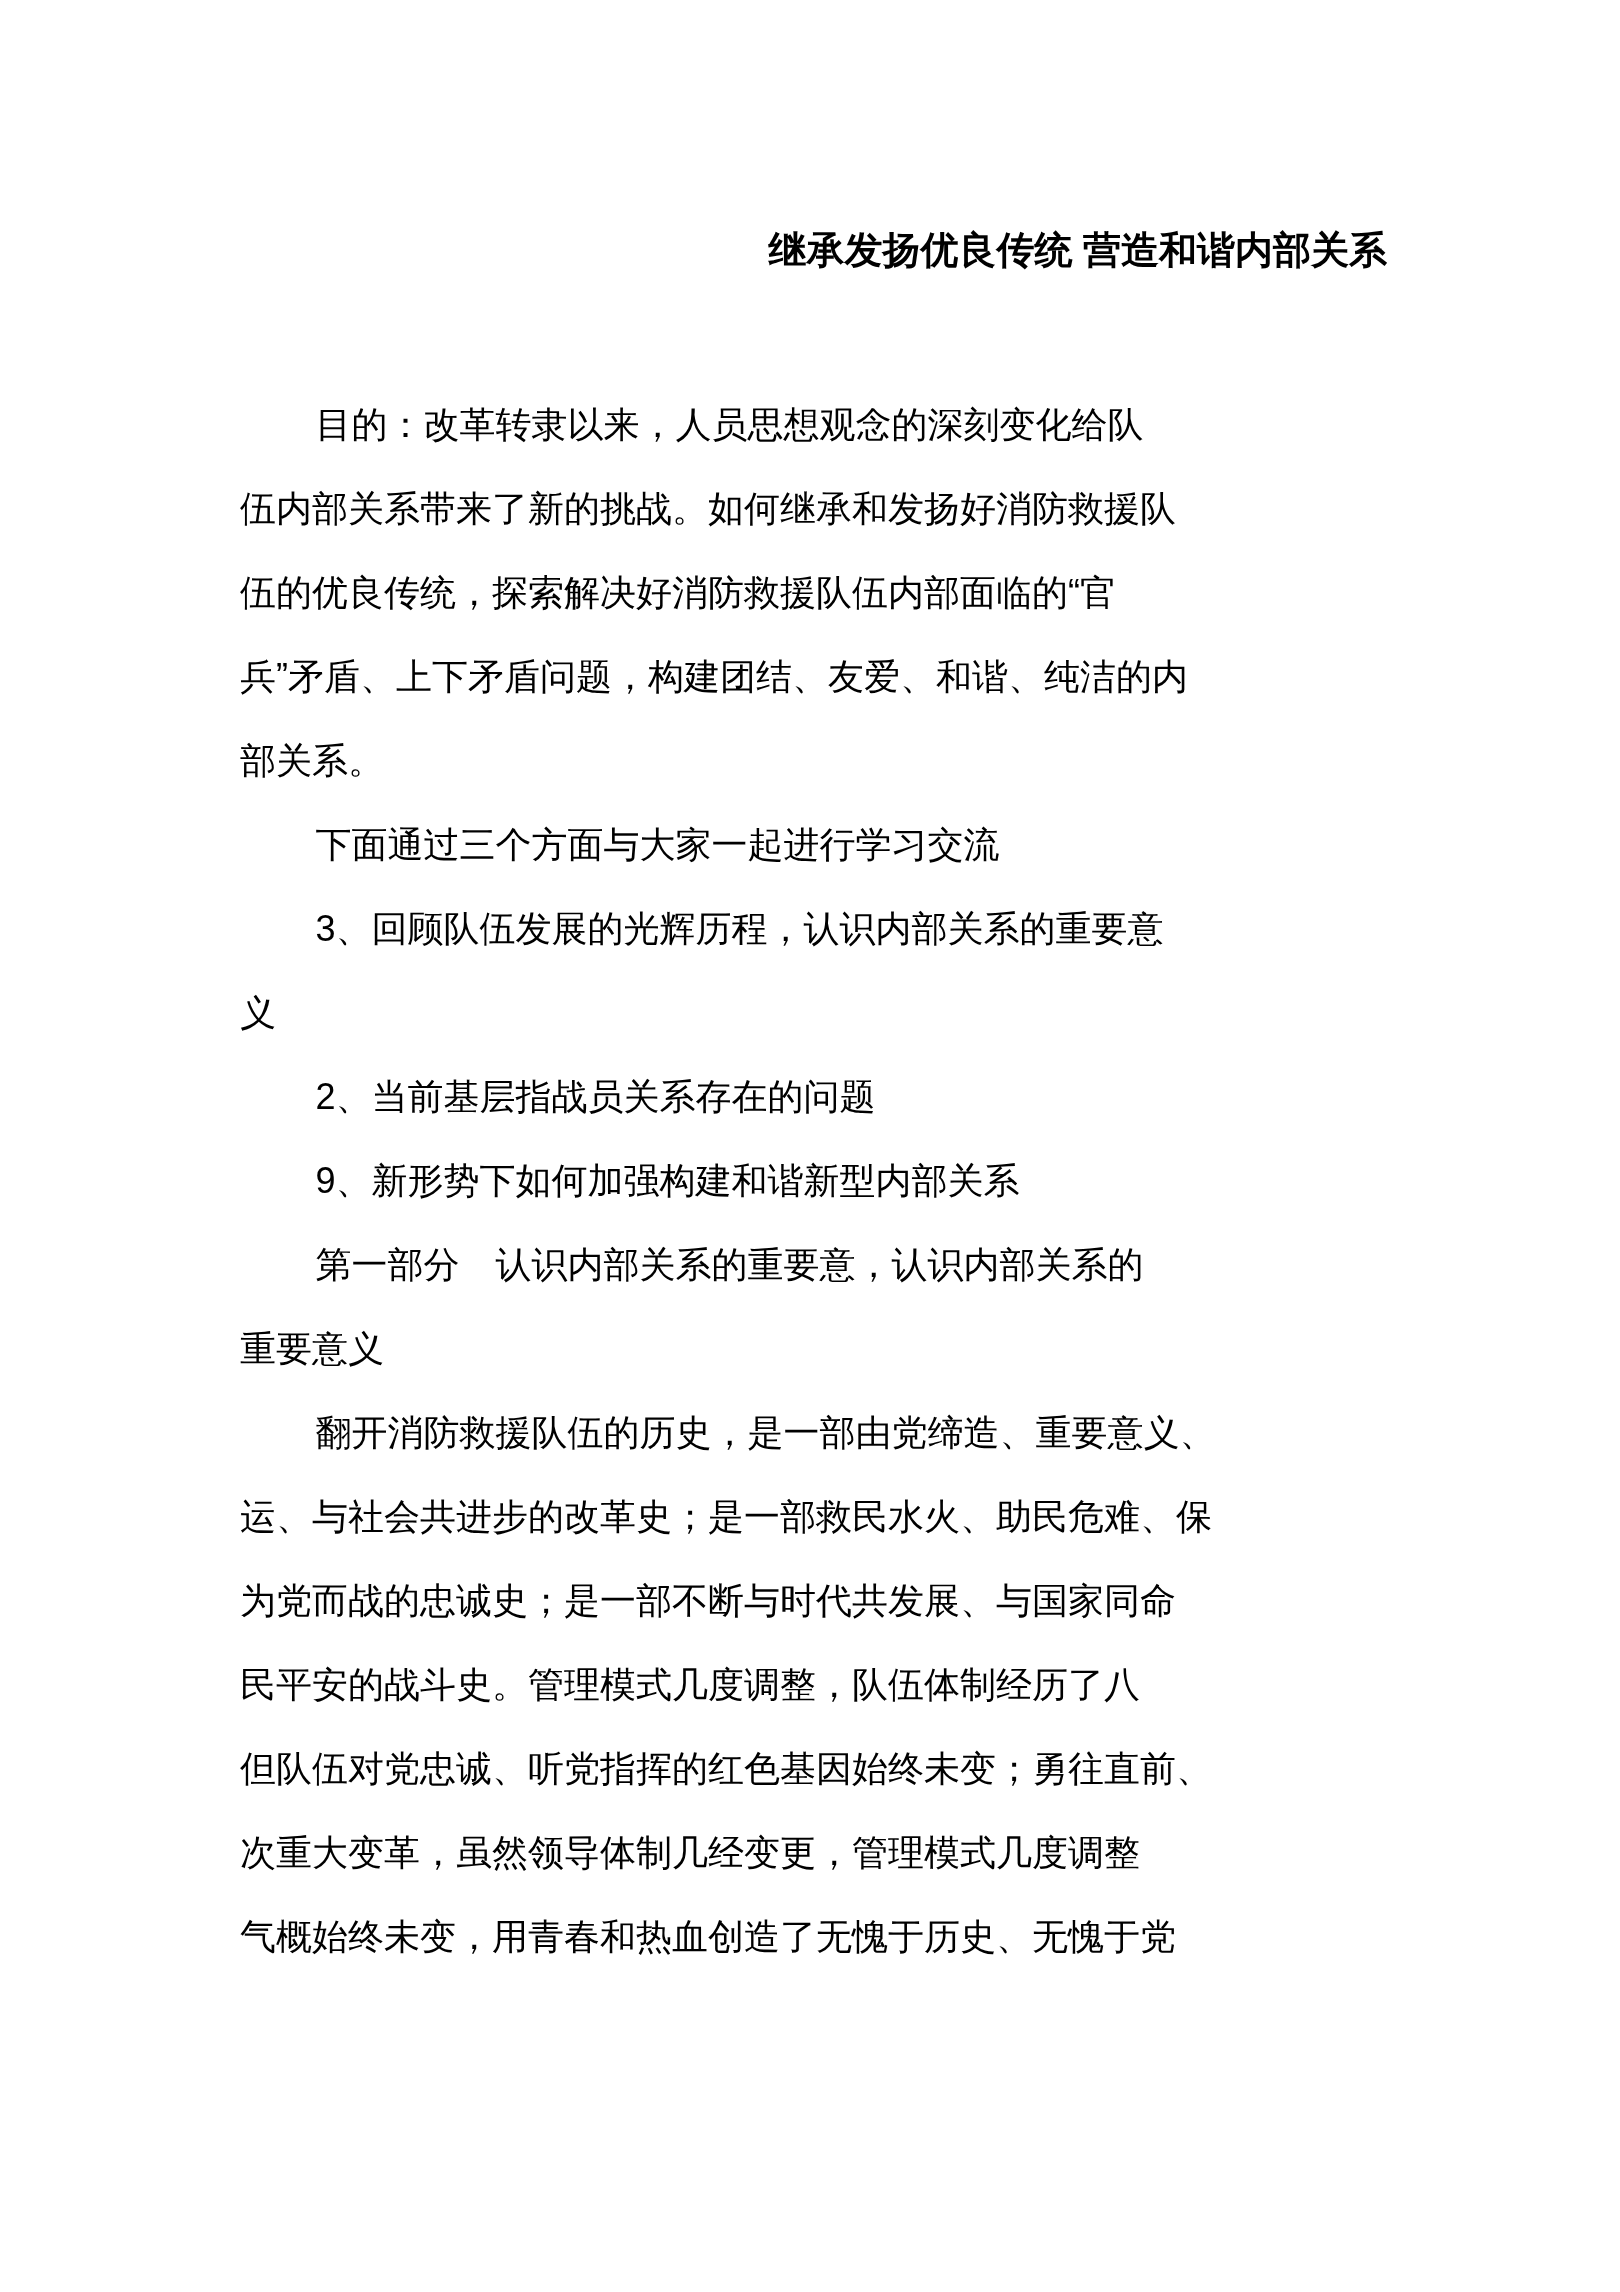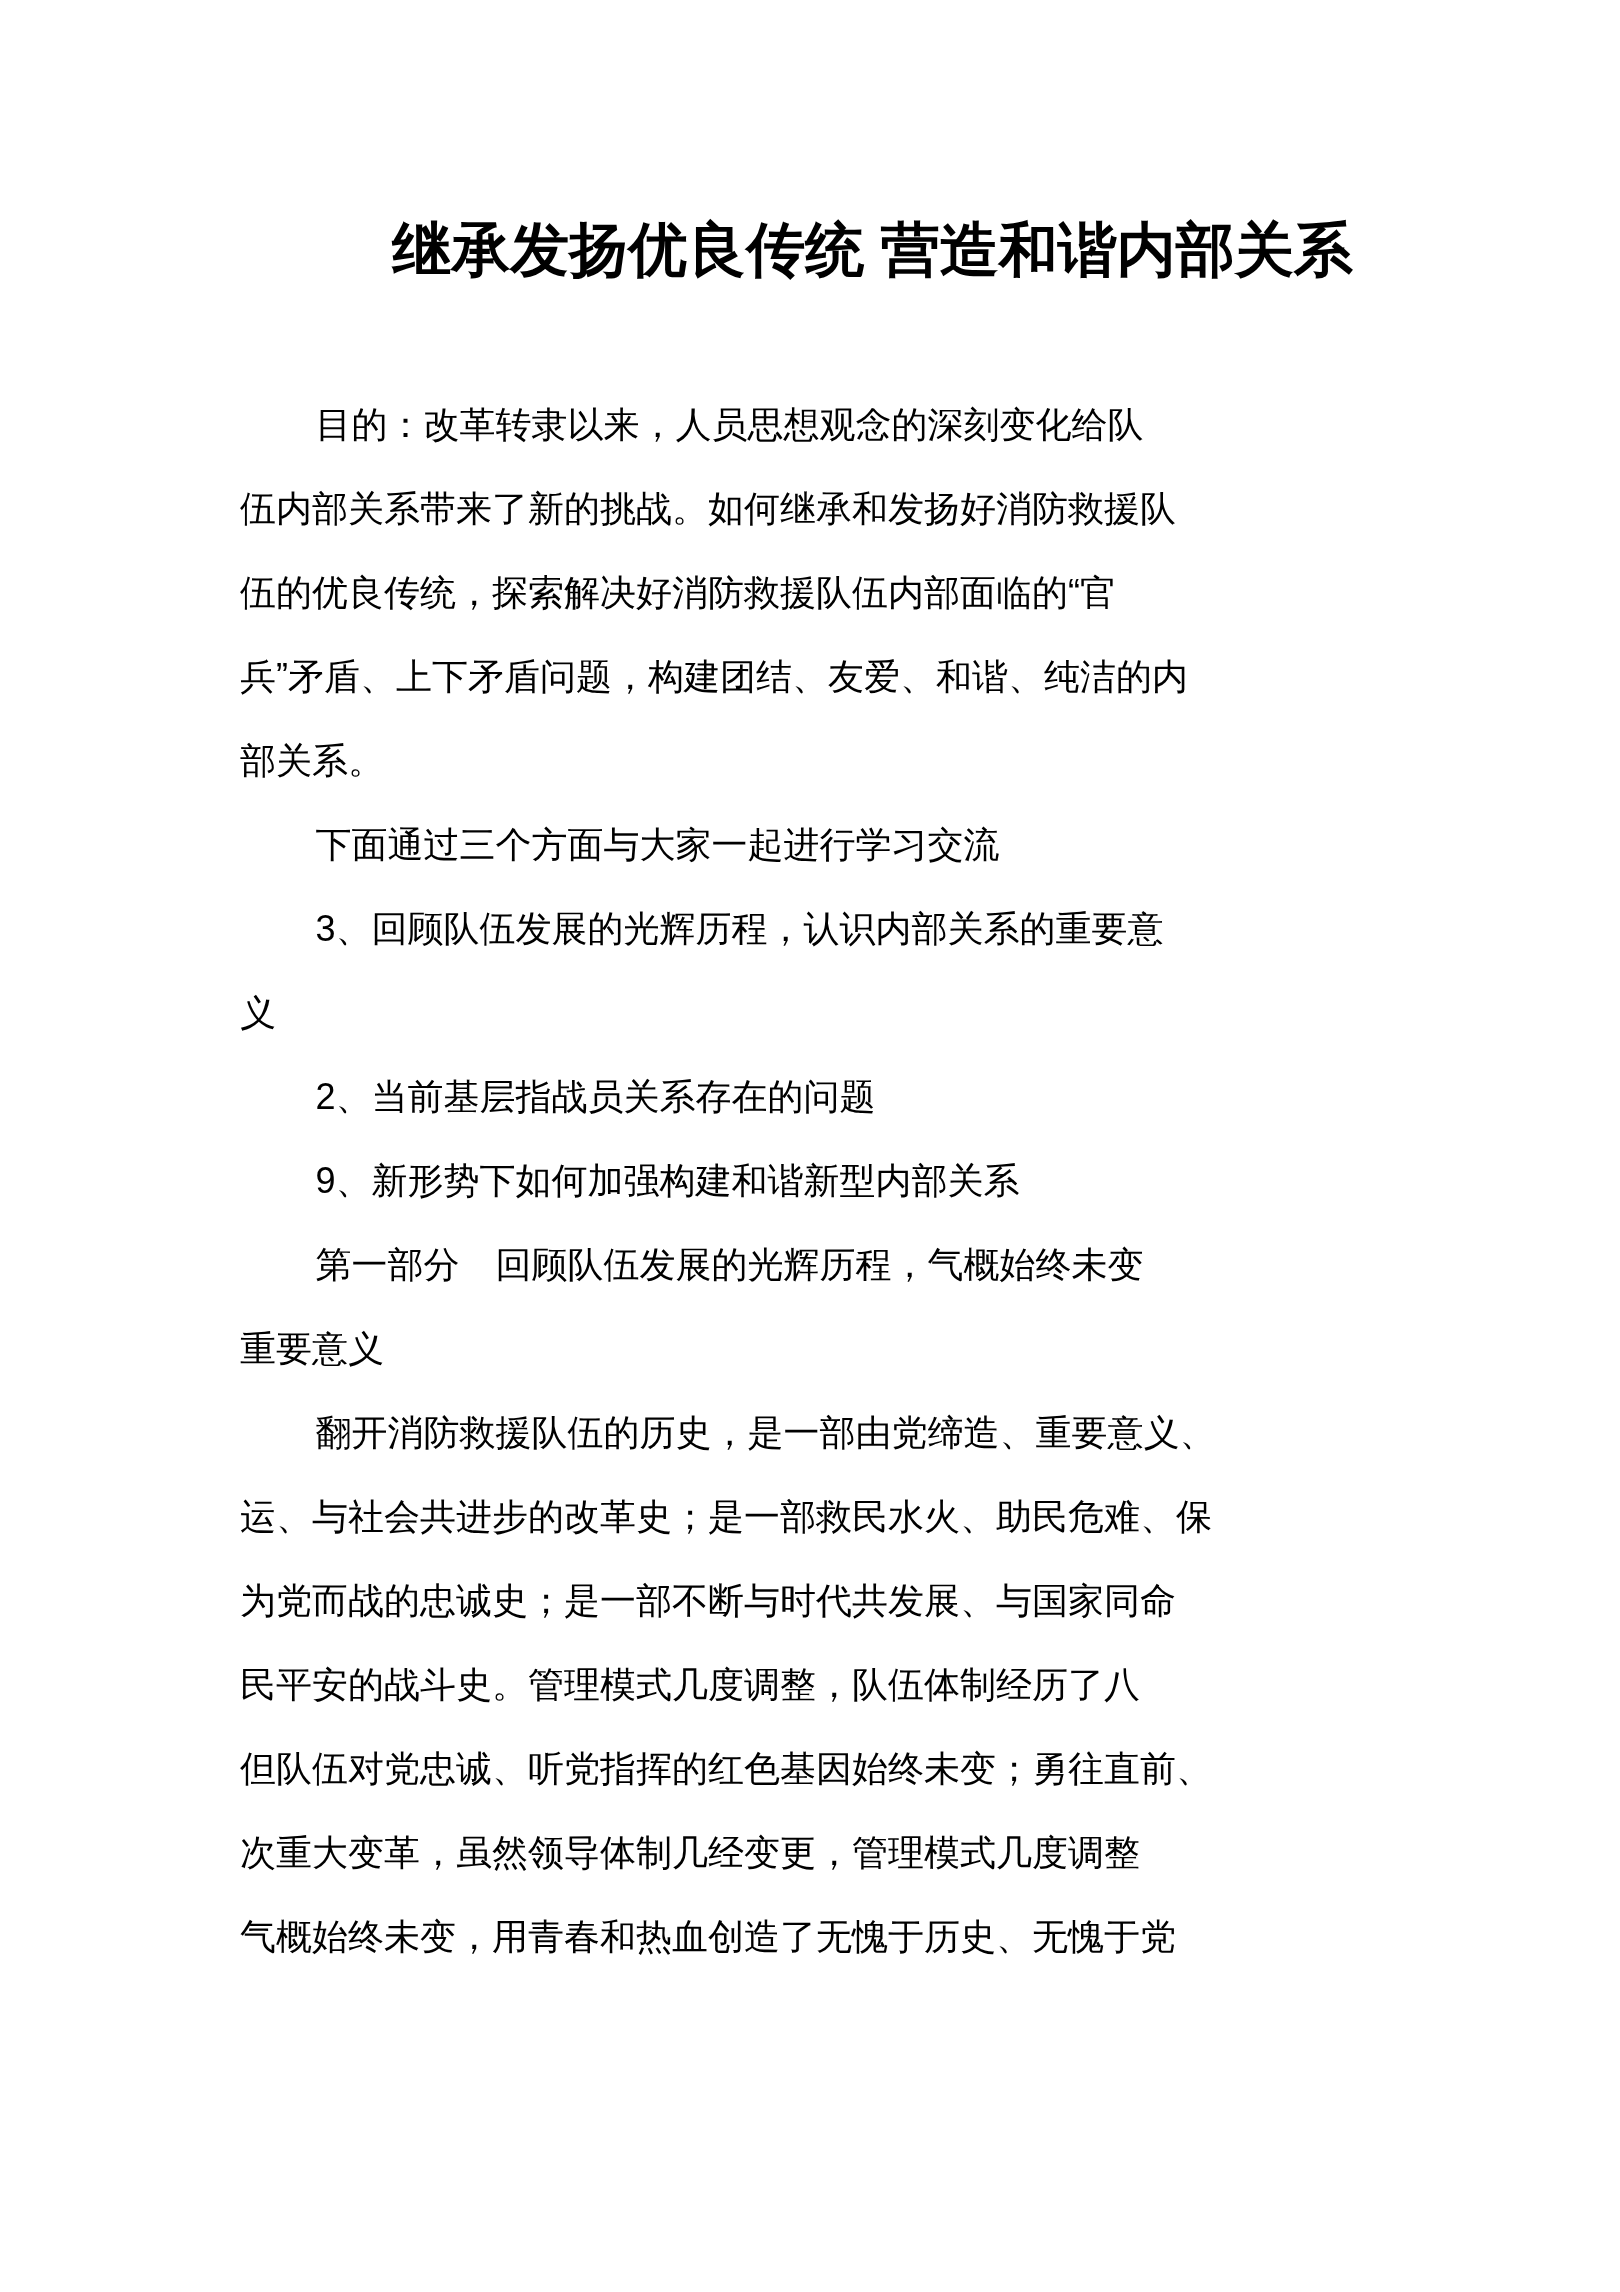--- a/index.html
+++ b/index.html
@@ -19,24 +19,24 @@
   }
   .content {
     position: absolute;
     left: 240px;
     top: 0;
     width: 1147px;
     padding-top: 206px;
     box-sizing: content-box;
   }
   .title {
-    font-size: 59px;
+    font-size: 38px;
     line-height: 88px;
     font-weight: bold;
-    text-align: center;
+    text-align: right;
     text-indent: 2em;      
     white-space: nowrap;
     margin: 0 0 89px 0;
     letter-spacing: 0;
   }
   .line {
     font-size: 36px;
     line-height: 84px;
     height: 84px;
     white-space: nowrap;
@@ -57,21 +57,21 @@
         <div class="line indent">目的：改革转隶以来，人员思想观念的深刻变化给队</div>
         <div class="line">伍内部关系带来了新的挑战。如何继承和发扬好消防救援队</div>
         <div class="line">伍的优良传统，探索解决好消防救援队伍内部面临的“官</div>
         <div class="line">兵”矛盾、上下矛盾问题，构建团结、友爱、和谐、纯洁的内</div>
         <div class="line">部关系。</div>
         <div class="line indent">下面通过三个方面与大家一起进行学习交流</div>
         <div class="line indent">3、回顾队伍发展的光辉历程，认识内部关系的重要意</div>
         <div class="line">义</div>
         <div class="line indent">2、当前基层指战员关系存在的问题</div>
         <div class="line indent">9、新形势下如何加强构建和谐新型内部关系</div>
-        <div class="line indent">第一部分　回顾队伍发展的光辉历程，气概始终未变</div>
+        <div class="line indent">第一部分　认识内部关系的重要意，认识内部关系的</div>
         <div class="line">重要意义</div>
         <div class="line indent">翻开消防救援队伍的历史，是一部由党缔造、重要意义、</div>
         <div class="line">运、与社会共进步的改革史；是一部救民水火、助民危难、保</div>
         <div class="line">为党而战的忠诚史；是一部不断与时代共发展、与国家同命</div>
         <div class="line">民平安的战斗史。管理模式几度调整，队伍体制经历了八</div>
         <div class="line">但队伍对党忠诚、听党指挥的红色基因始终未变；勇往直前、</div>
         <div class="line">次重大变革，虽然领导体制几经变更，管理模式几度调整</div>
         <div class="line">气概始终未变，用青春和热血创造了无愧于历史、无愧于党</div>
       </div>
   </div>

